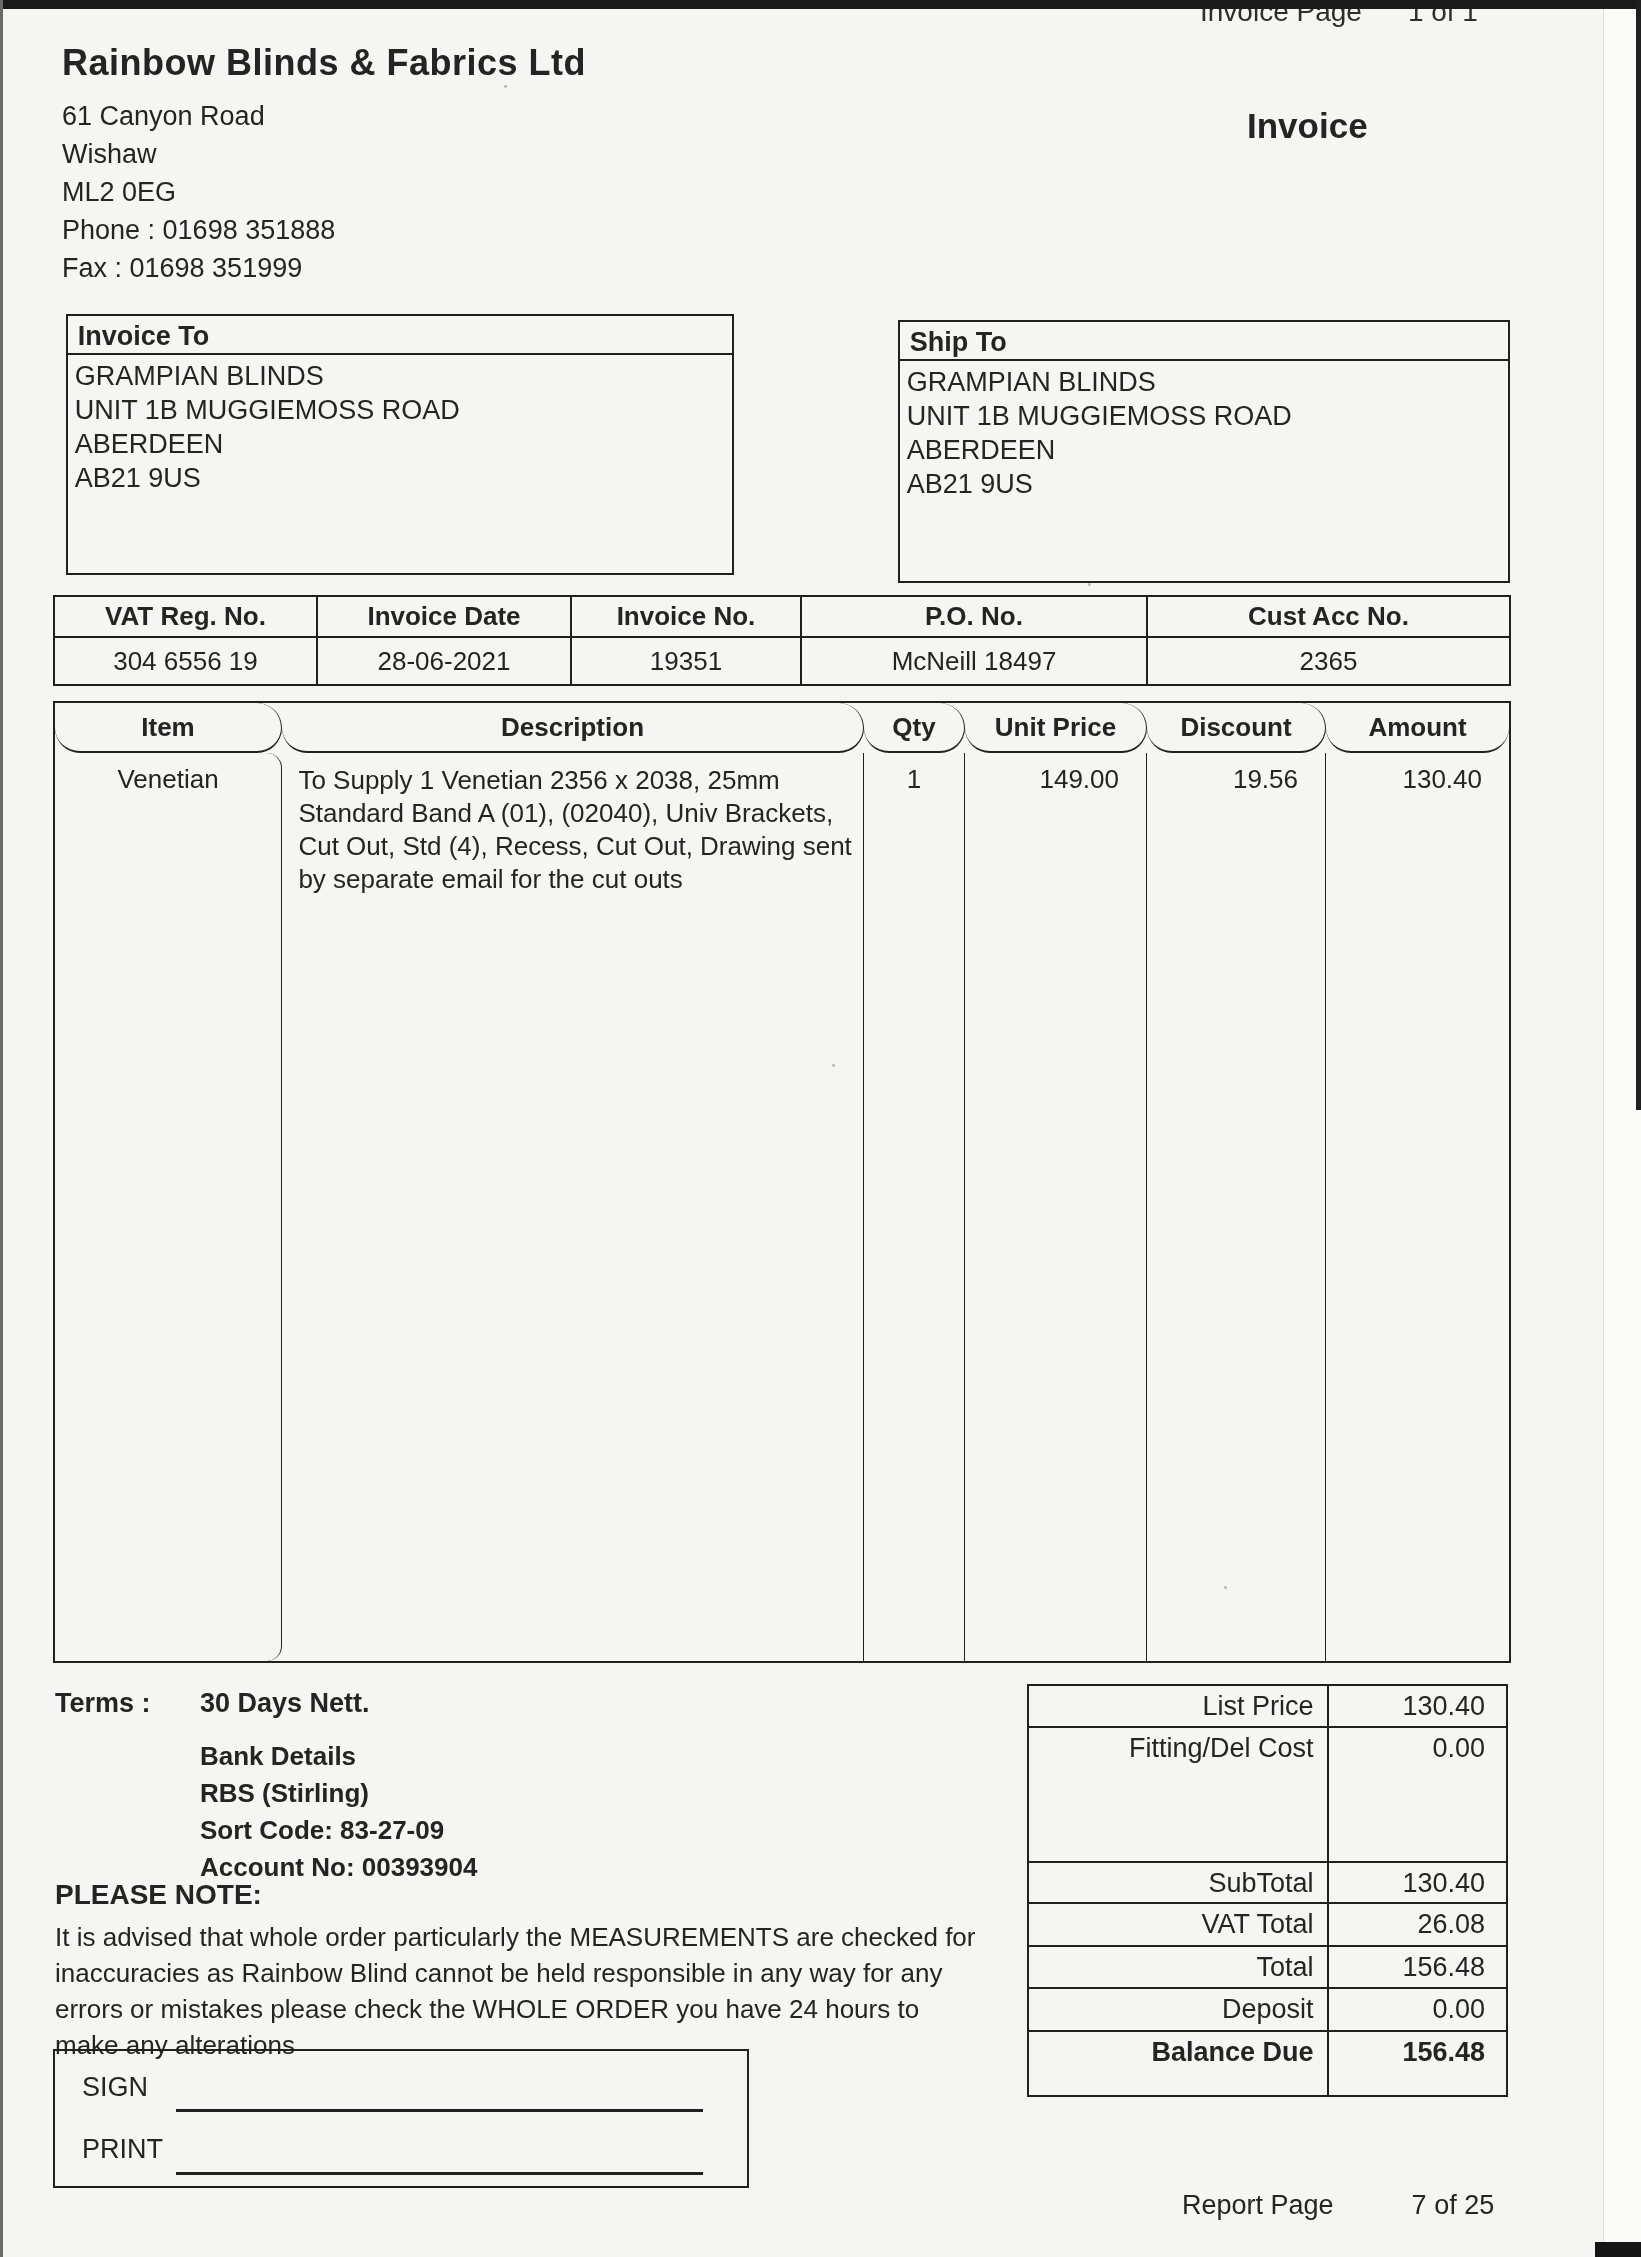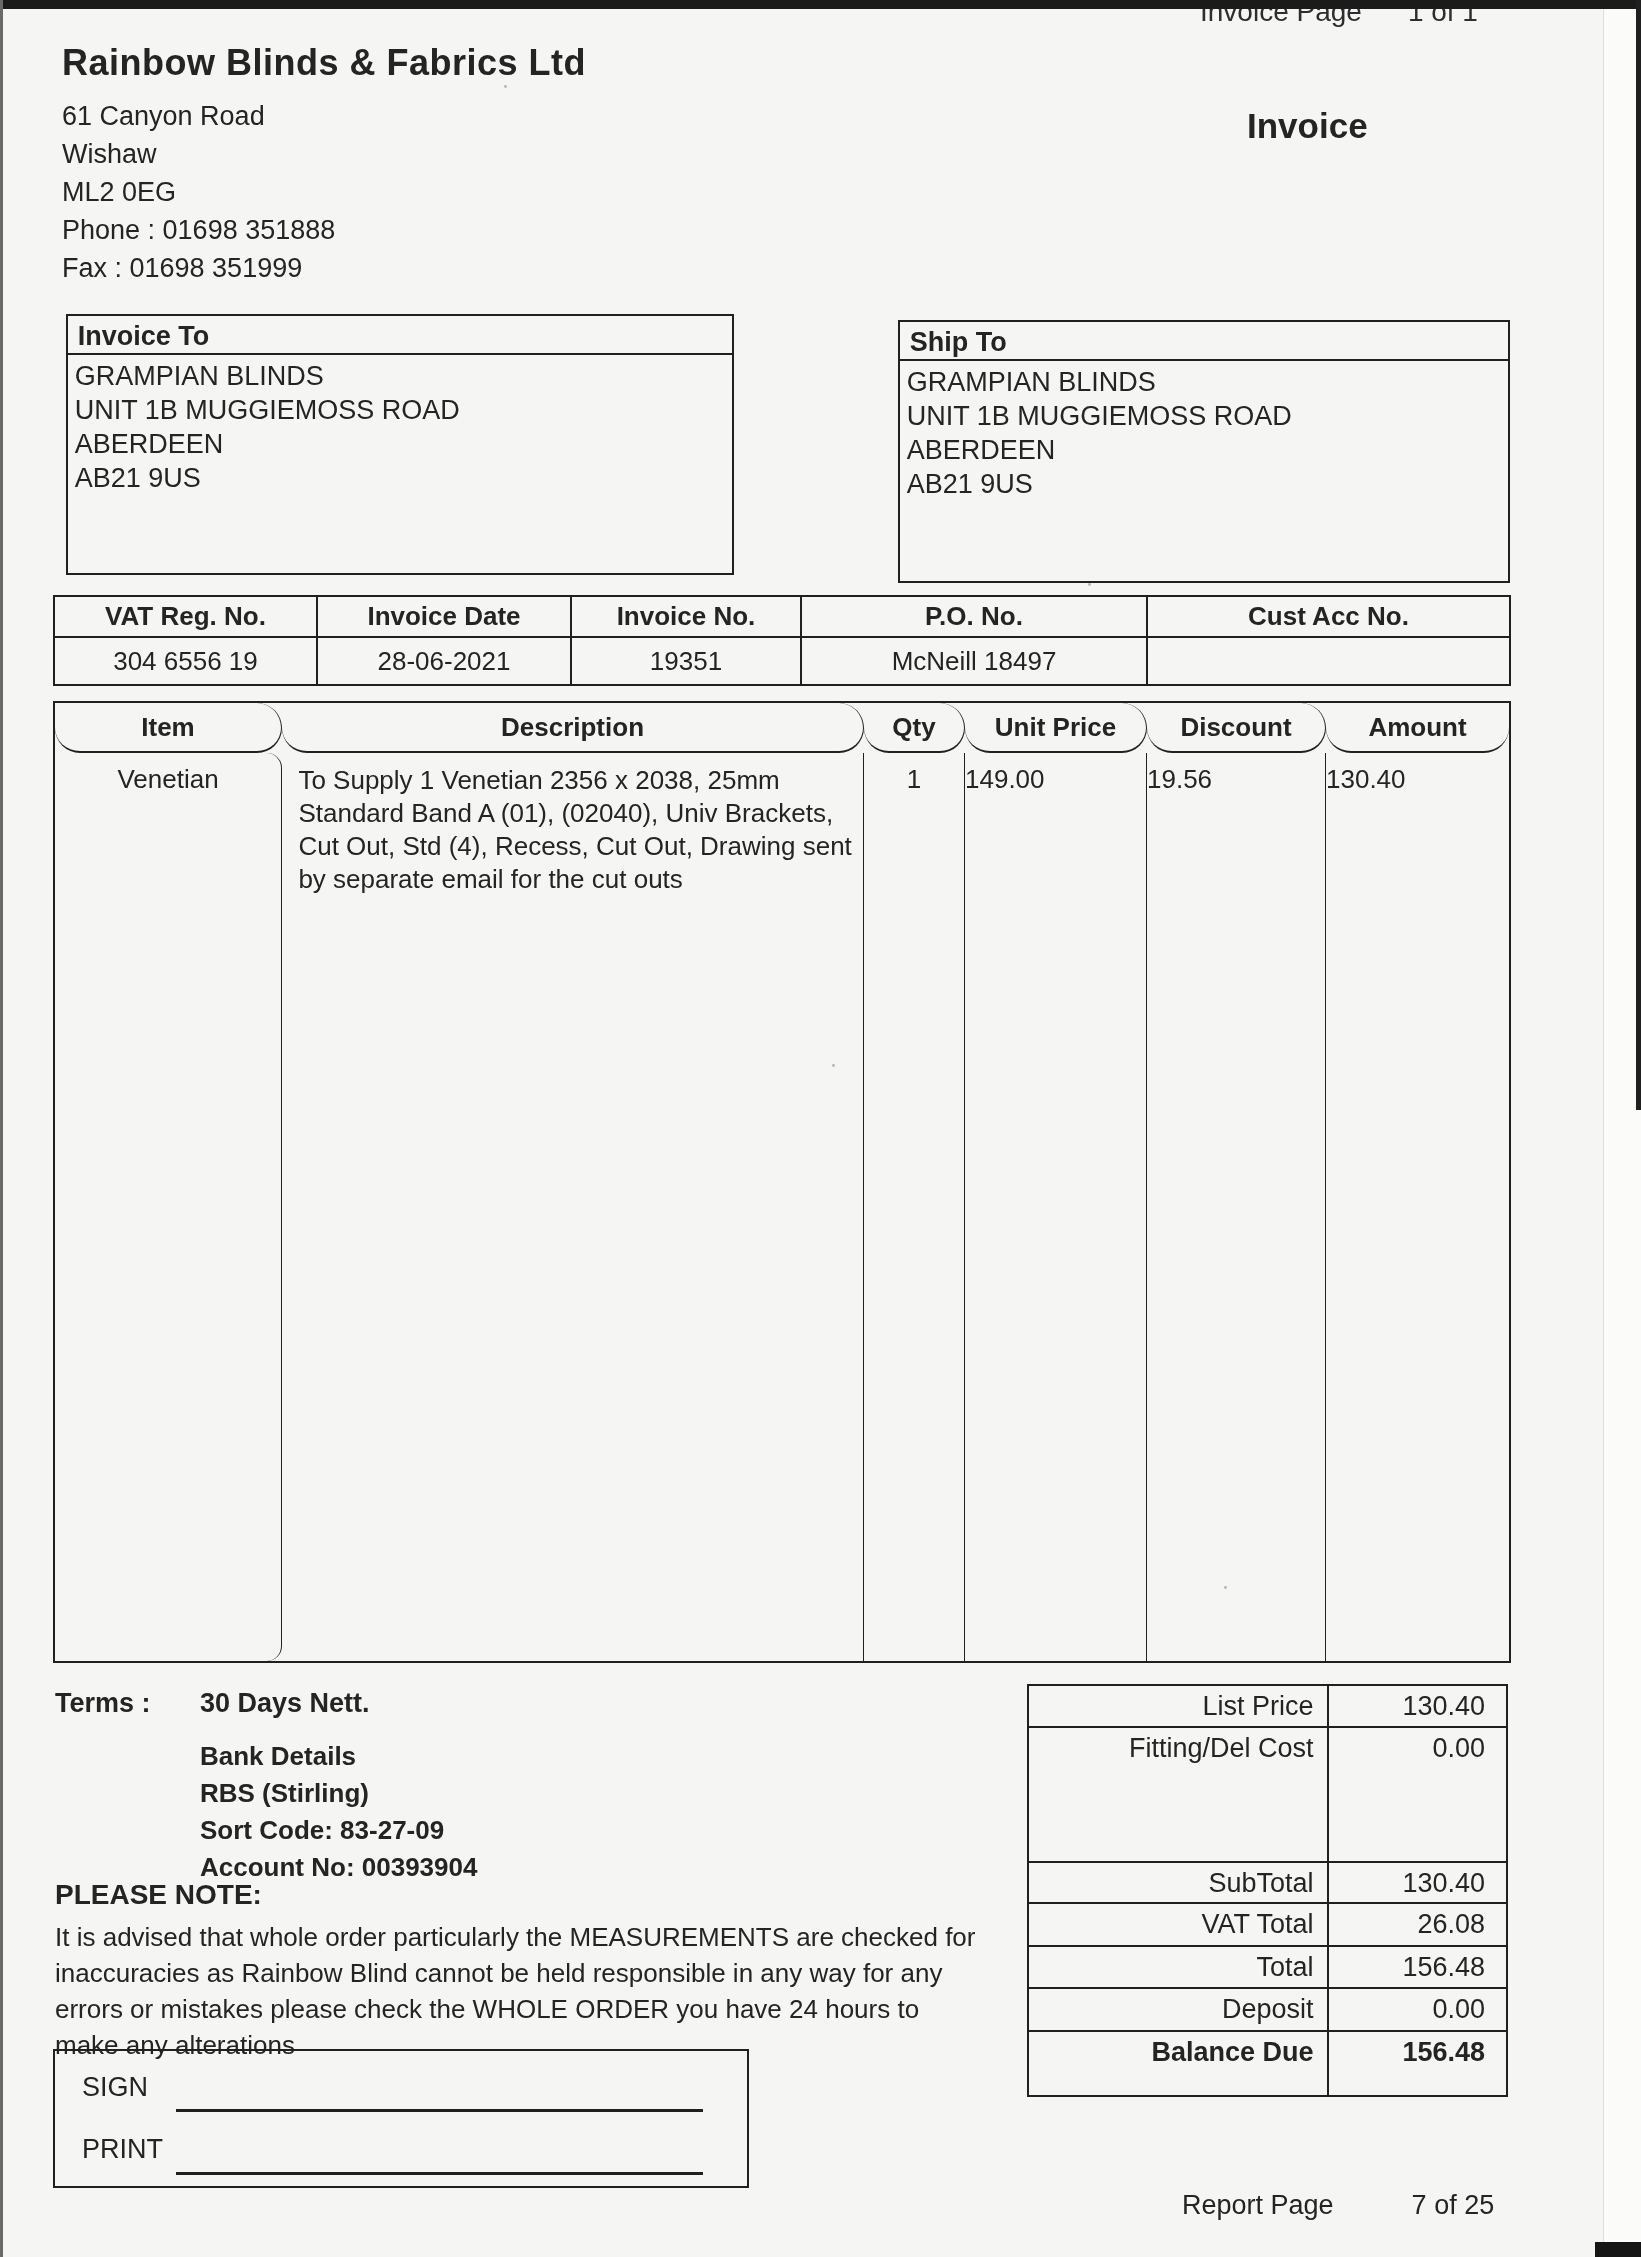--- a/index.html
+++ b/index.html
@@ -41,21 +41,21 @@
 
   
   .items-table{left:53px;top:701px;width:1458px;height:962px;border:2.9px solid #202020;box-sizing:border-box;display:grid;grid-template-columns:227px 582px 101px 182px 179px 1fr;grid-template-rows:50px 1fr;}
   .it-cell{border-right:1.9px solid #202020;box-sizing:border-box;}
   .it-cell.last{border-right:none;}
   .it-head{display:flex;align-items:center;justify-content:center;font-size:26px;font-weight:bold;border-bottom:2.9px solid #202020;border-radius:25px;}
   .it-body{font-size:26px;padding-top:10.6px;}
   .it-item{text-align:center;border-radius:15px;}
   .it-desc{padding-left:16.4px;padding-right:7.7px;line-height:33px;}
   .it-qty{text-align:center;}
-  .it-num{text-align:left;padding-right:27px;}
+  .it-num{text-align:right;padding-right:27px;}
 
   
   .terms-label{left:55px;top:1688px;font-size:27px;font-weight:bold;}
   .terms-value{left:200px;top:1688px;font-size:27px;font-weight:bold;}
   .bank-block{left:200px;top:1738px;font-size:26px;font-weight:bold;line-height:37px;}
   .note-heading{left:55px;top:1879px;font-size:28px;font-weight:bold;}
   .note-body{left:55px;top:1919px;width:932px;font-size:26px;line-height:36px;}
 
   
   .totals-box{left:1027px;top:1684px;width:481px;height:413px;border:2.9px solid #202020;box-sizing:border-box;display:grid;grid-template-rows:42px 135px 41px 43px 42px 43px 1fr;}
@@ -130,20 +130,21 @@
   <div class="abs meta-table">
     <div class="meta-cell meta-head">VAT Reg. No.</div>
     <div class="meta-cell meta-head">Invoice Date</div>
     <div class="meta-cell meta-head">Invoice No.</div>
     <div class="meta-cell meta-head">P.O. No.</div>
     <div class="meta-cell meta-head">Cust Acc No.</div>
     <div class="meta-cell">304 6556 19</div>
     <div class="meta-cell">28-06-2021</div>
     <div class="meta-cell">19351</div>
     <div class="meta-cell">McNeill 18497</div>
+    <div class="meta-cell">2365</div>
   </div>
 
   <div class="abs items-table">
     <div class="it-cell it-head">Item</div>
     <div class="it-cell it-head">Description</div>
     <div class="it-cell it-head">Qty</div>
     <div class="it-cell it-head">Unit Price</div>
     <div class="it-cell it-head">Discount</div>
     <div class="it-cell it-head last">Amount</div>
 

